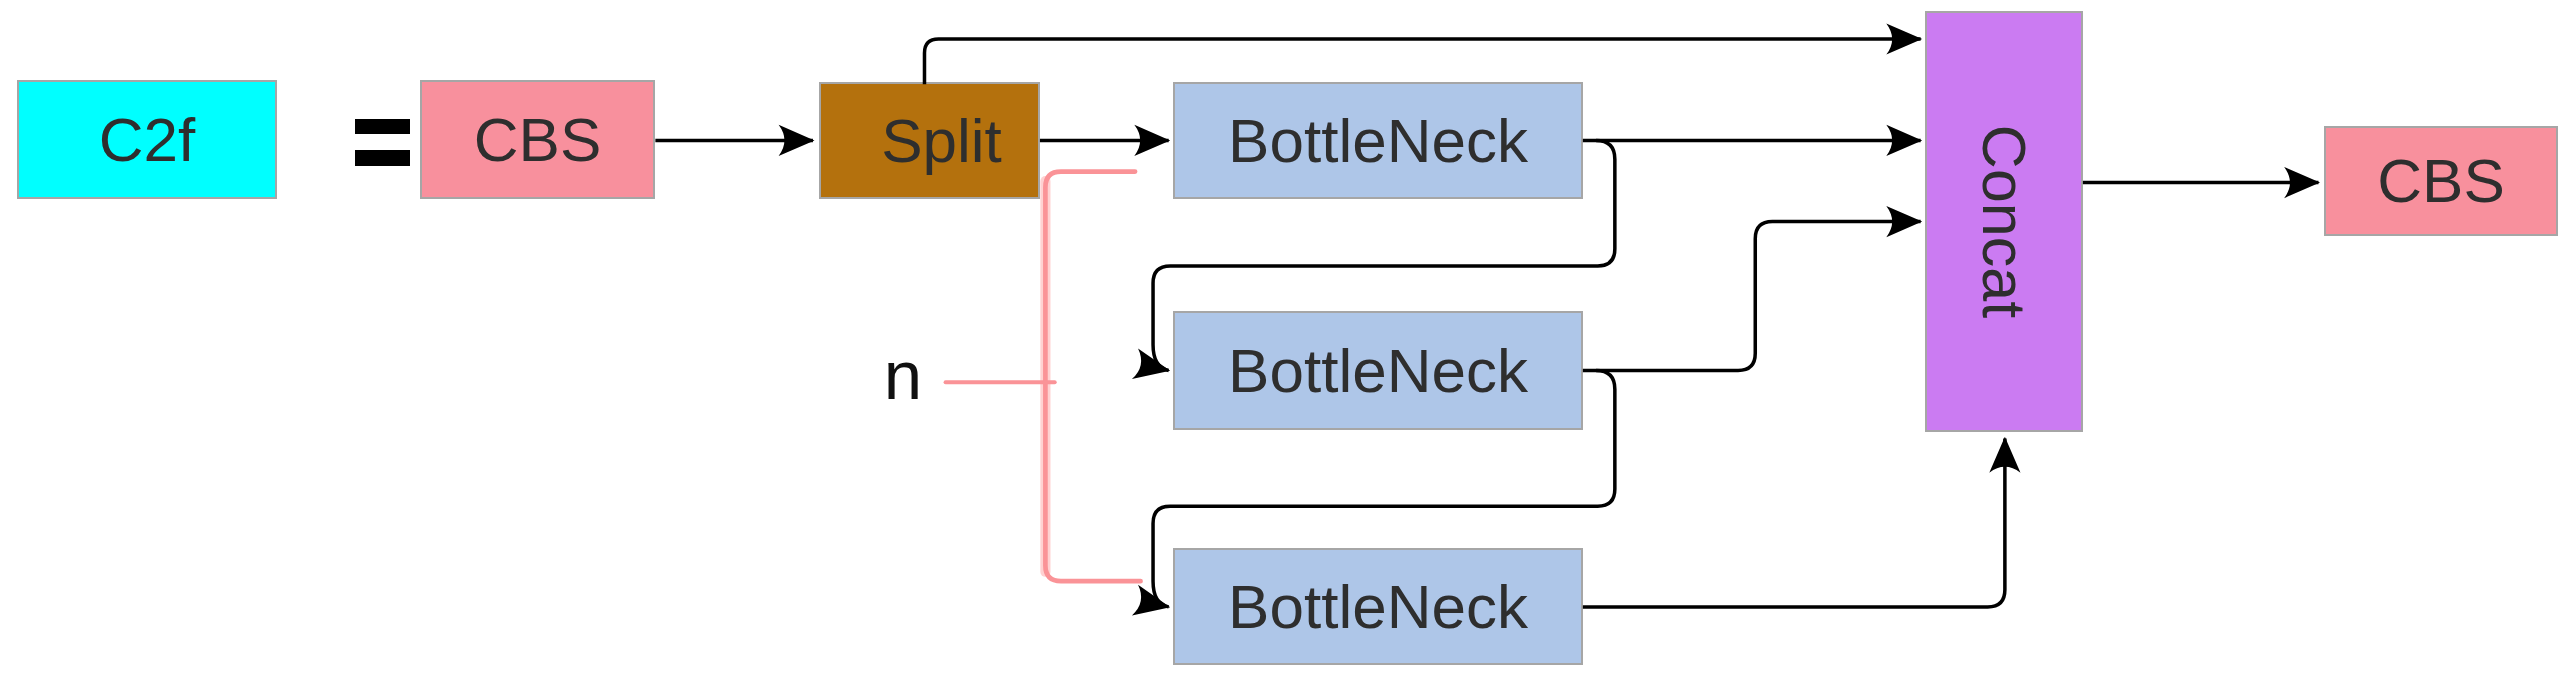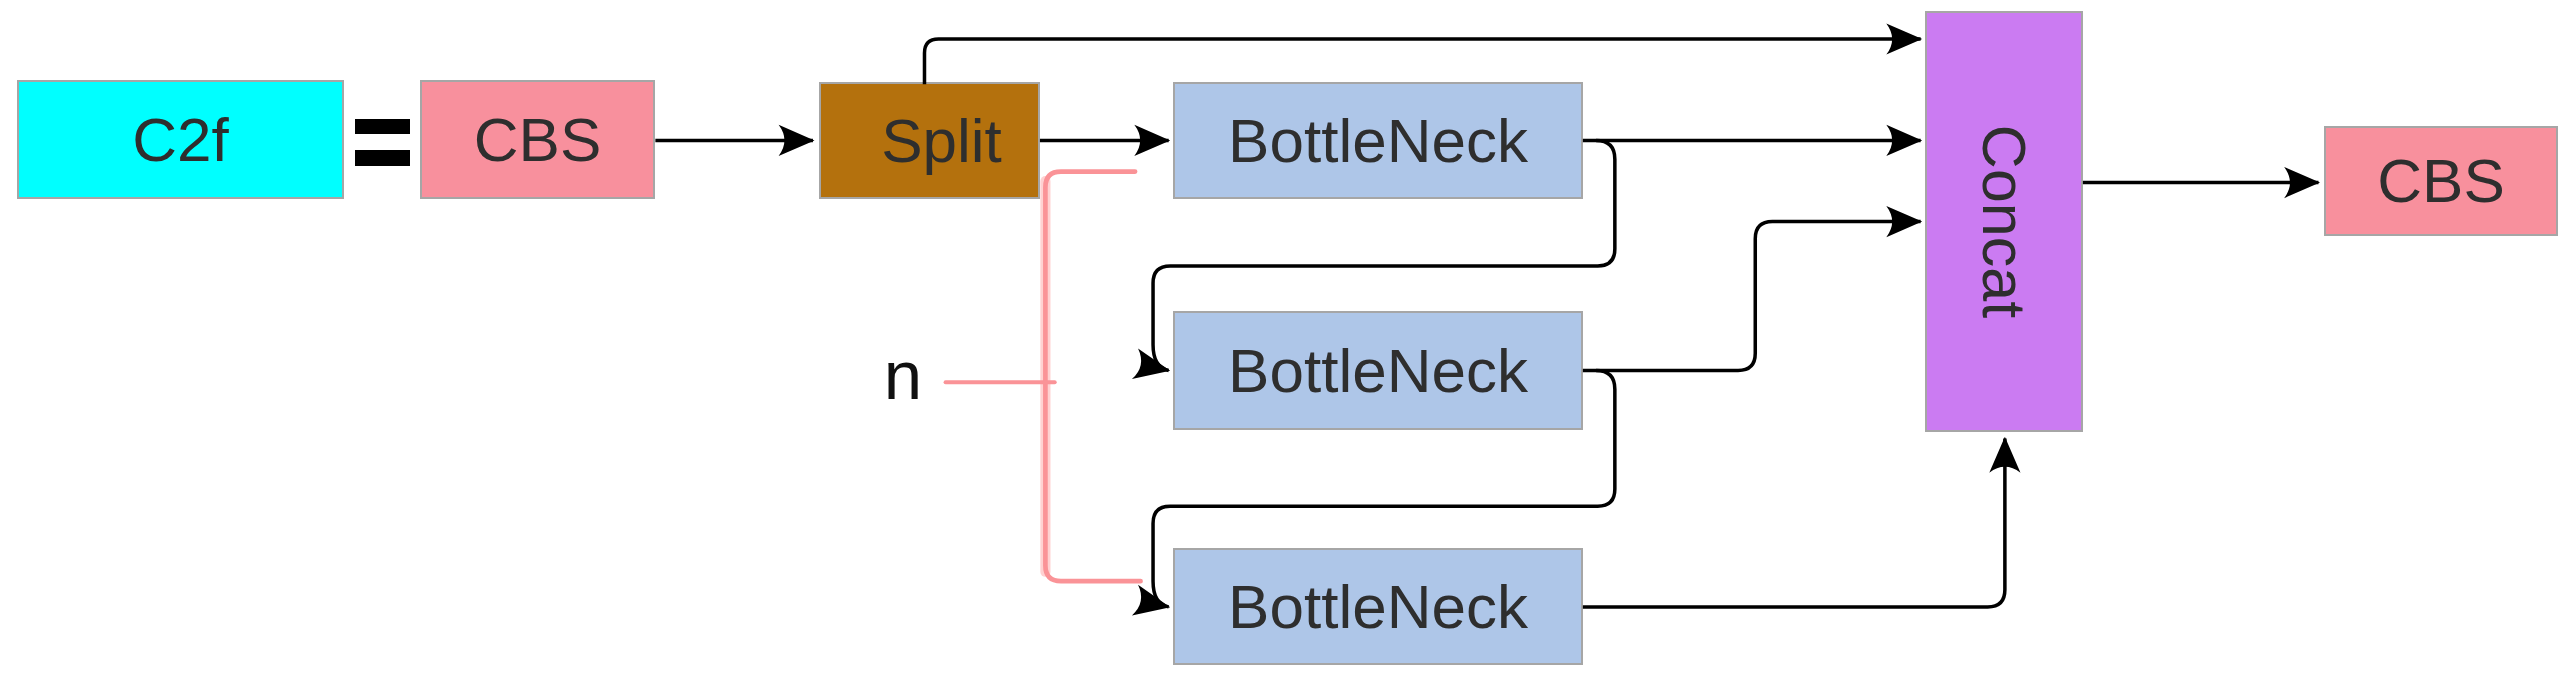--- a/index.html
+++ b/index.html
@@ -27,21 +27,21 @@
     position:absolute;
     box-sizing:border-box;
     border:2.3px solid var(--box_border);
     display:flex;align-items:center;justify-content:center;
     color:var(--text);
     font-size:62px;
     line-height:1;
     z-index:1;
   }
   .box .label{white-space:nowrap;}
-  .c2f{left:17px;top:80px;width:327px;height:119px;background:var(--c2f_fill);}
+  .c2f{left:17px;top:80px;width:260px;height:119px;background:var(--c2f_fill);}
   .cbs1{left:420px;top:80px;width:235px;height:119px;background:var(--cbs_fill);}
   .split{left:819px;top:82px;width:221px;height:117px;background:var(--split_fill);padding-left:24px;}
   .bn1{left:1173px;top:82px;width:410px;height:117px;background:var(--bottleneck_fill);}
   .bn2{left:1173px;top:311px;width:410px;height:119px;background:var(--bottleneck_fill);}
   .bn3{left:1173px;top:548px;width:410px;height:117px;background:var(--bottleneck_fill);}
   .concat{left:1925px;top:11px;width:158px;height:421px;background:var(--concat_fill);}
   .concat .label{transform:rotate(90deg);font-size:61px;}
   .cbs2{left:2324px;top:126px;width:234px;height:110px;background:var(--cbs_fill);}
 
   .equals{

